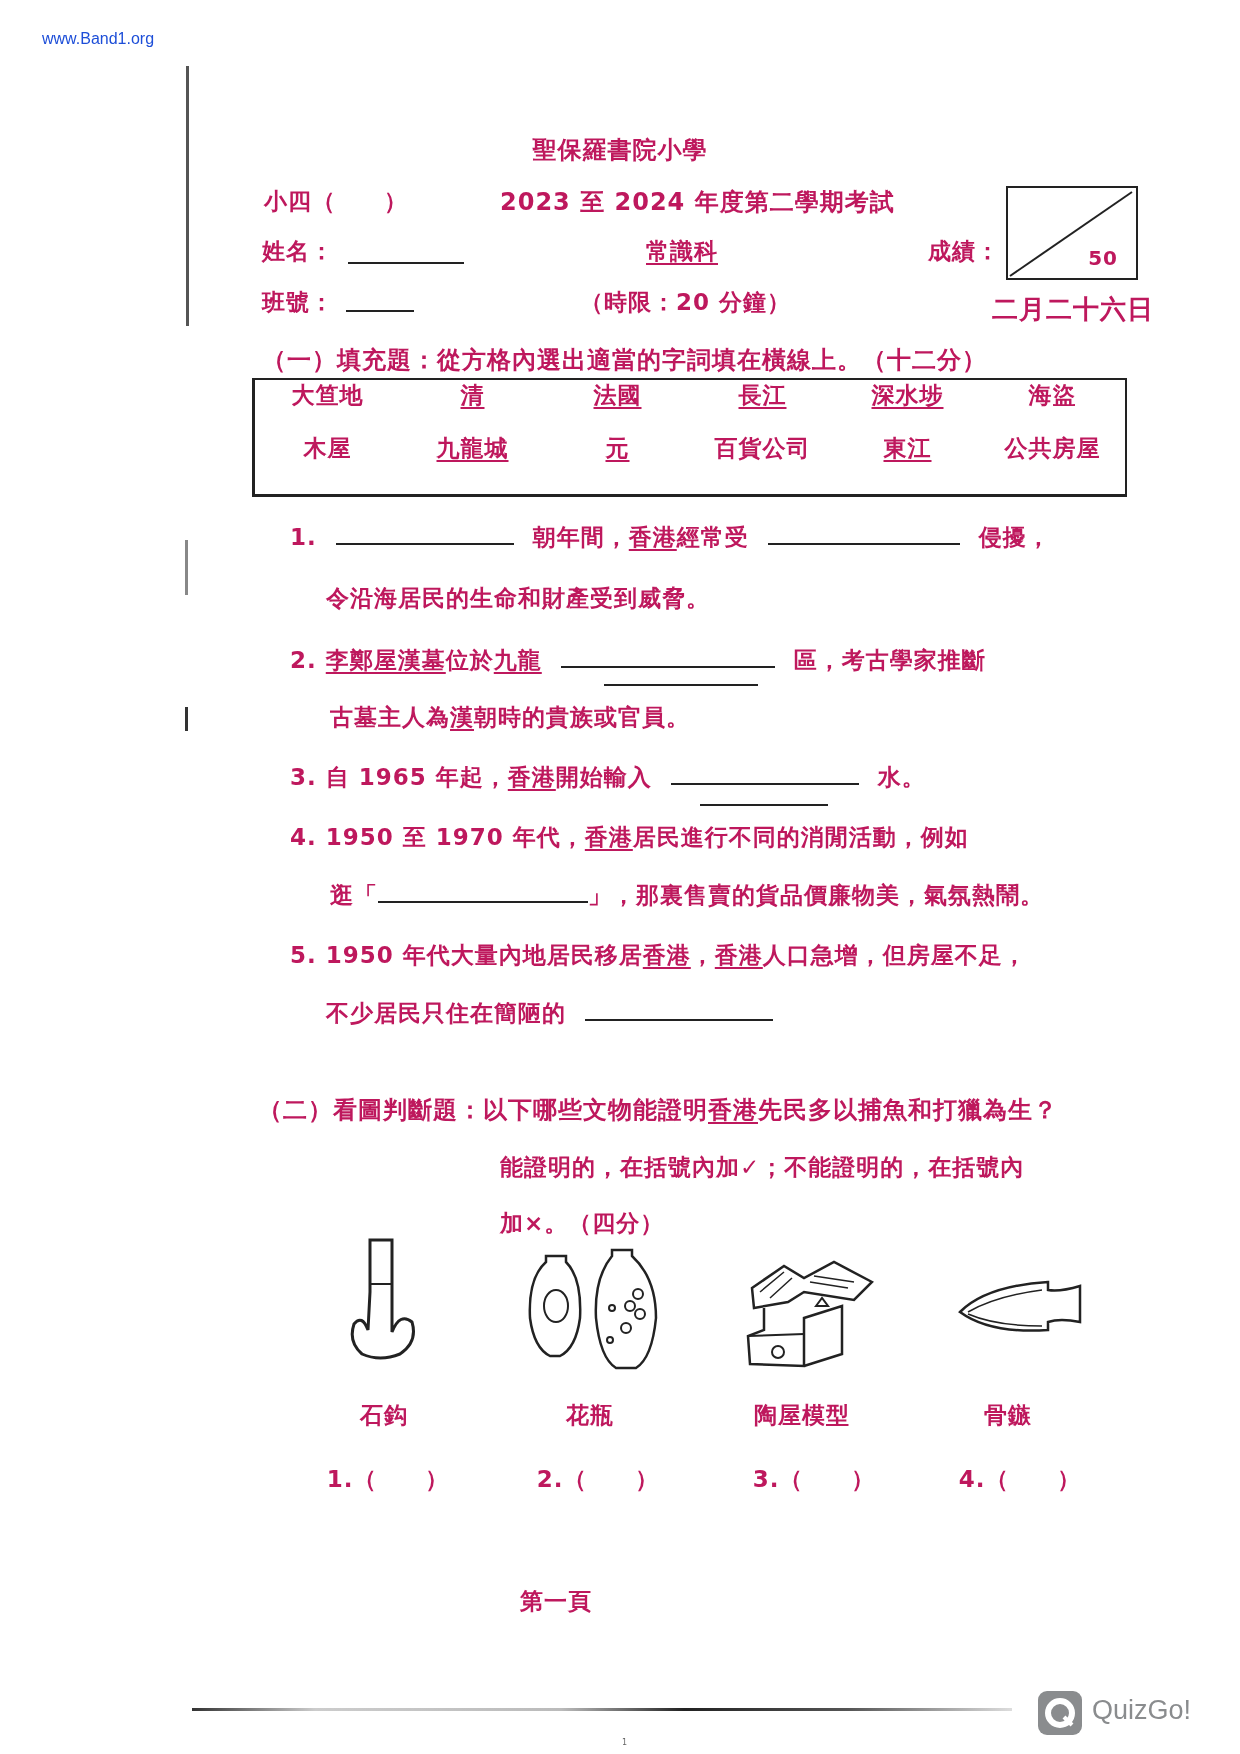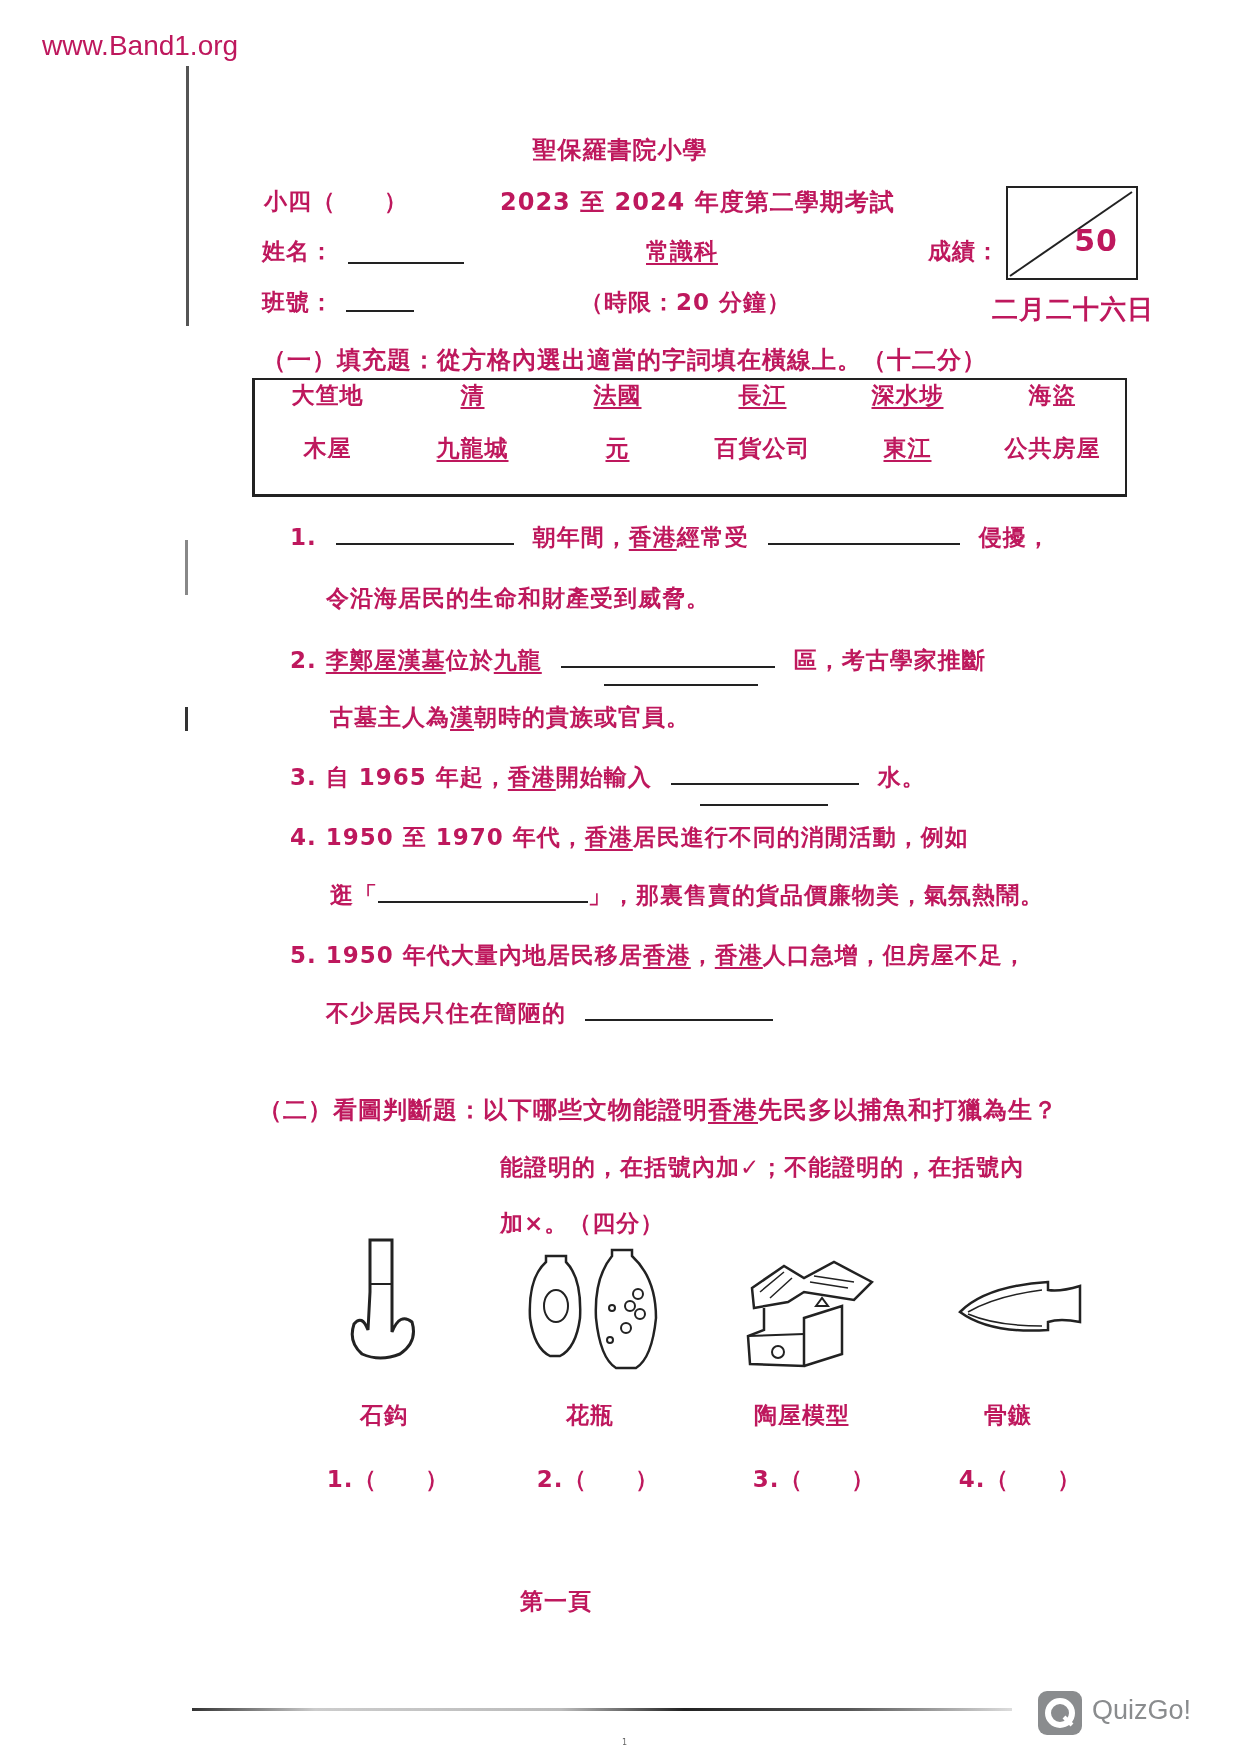--- a/index.html
+++ b/index.html
@@ -1,19 +1,19 @@
 <!DOCTYPE html>
 <html><head>
 <meta charset="utf-8">
 <style>
   html, body { margin:0; padding:0; background:#ffffff; }
   body { width:1240px; height:1754px; position:relative; overflow:hidden;
          font-family:"DejaVu Sans", sans-serif; color:#111; }
   .abs { position:absolute; }
-  .watermark { left:42px; top:30px; font-family:"Liberation Sans", sans-serif; font-size:28px; color:#be185d; }
+  .watermark { left:42px; top:30px; font-family:"Liberation Sans", sans-serif; font-size:16px; color:#1d4ed8; }
   .vline { background:#555; width:3px; }
   .cjk { font-family:"DejaVu Sans", sans-serif; font-weight:bold; font-size:23px; letter-spacing:1px; color:#be185d; }
   .u { text-decoration:underline; text-underline-offset:4px; }
   .blank { display:inline-block; border-bottom:2px solid #222; vertical-align:baseline; height:4px; }
   .wordbox { left:252px; top:378px; width:870px; height:114px; border:2px solid #222; border-left-width:3px; border-bottom-width:3px; }
   .wordgrid { display:grid; grid-template-columns:repeat(6, 1fr); row-gap:22px; text-align:center; }
   .scorebox { left:1006px; top:186px; width:128px; height:90px; border:2px solid #222; }
   .item-label { text-align:center; width:180px; }
   .bracket { text-align:center; width:180px; }
   .logo { left:1038px; top:1691px; width:44px; height:44px; border-radius:9px; background:#8a8c8e; }
@@ -33,21 +33,21 @@
 <div class="abs cjk" style="left:500px;top:186px;font-size:24px;">2023 至 2024 年度第二學期考試</div>
 
 <div class="abs cjk" style="left:262px;top:236px;">姓名：</div>
 <div class="abs blank" style="left:348px;top:258px;width:116px;"></div>
 <div class="abs cjk u" style="left:646px;top:236px;">常識科</div>
 <div class="abs cjk" style="left:928px;top:236px;">成績：</div>
 <div class="abs scorebox">
   <svg width="128" height="90" style="position:absolute;left:0;top:0;">
     <line x1="2" y1="88" x2="124" y2="4" stroke="#222" stroke-width="2"></line>
   </svg>
-  <div class="abs cjk" style="right:18px;bottom:20px;font-size:30px;">50</div>
+  <div class="abs cjk" style="right:18px;bottom:8px;font-size:20px;">50</div>
 </div>
 
 <div class="abs cjk" style="left:262px;top:287px;">班號：</div>
 <div class="abs blank" style="left:346px;top:306px;width:68px;"></div>
 <div class="abs cjk" style="left:580px;top:287px;">（時限：20 分鐘）</div>
 <div class="abs cjk" style="left:992px;top:292px;font-size:26px;">二月二十六日</div>
 
 <div class="abs cjk" style="left:262px;top:344px;font-size:24px;">（一）填充題：從方格內選出適當的字詞填在橫線上。（十二分）</div>
 
 <div class="abs wordbox">

